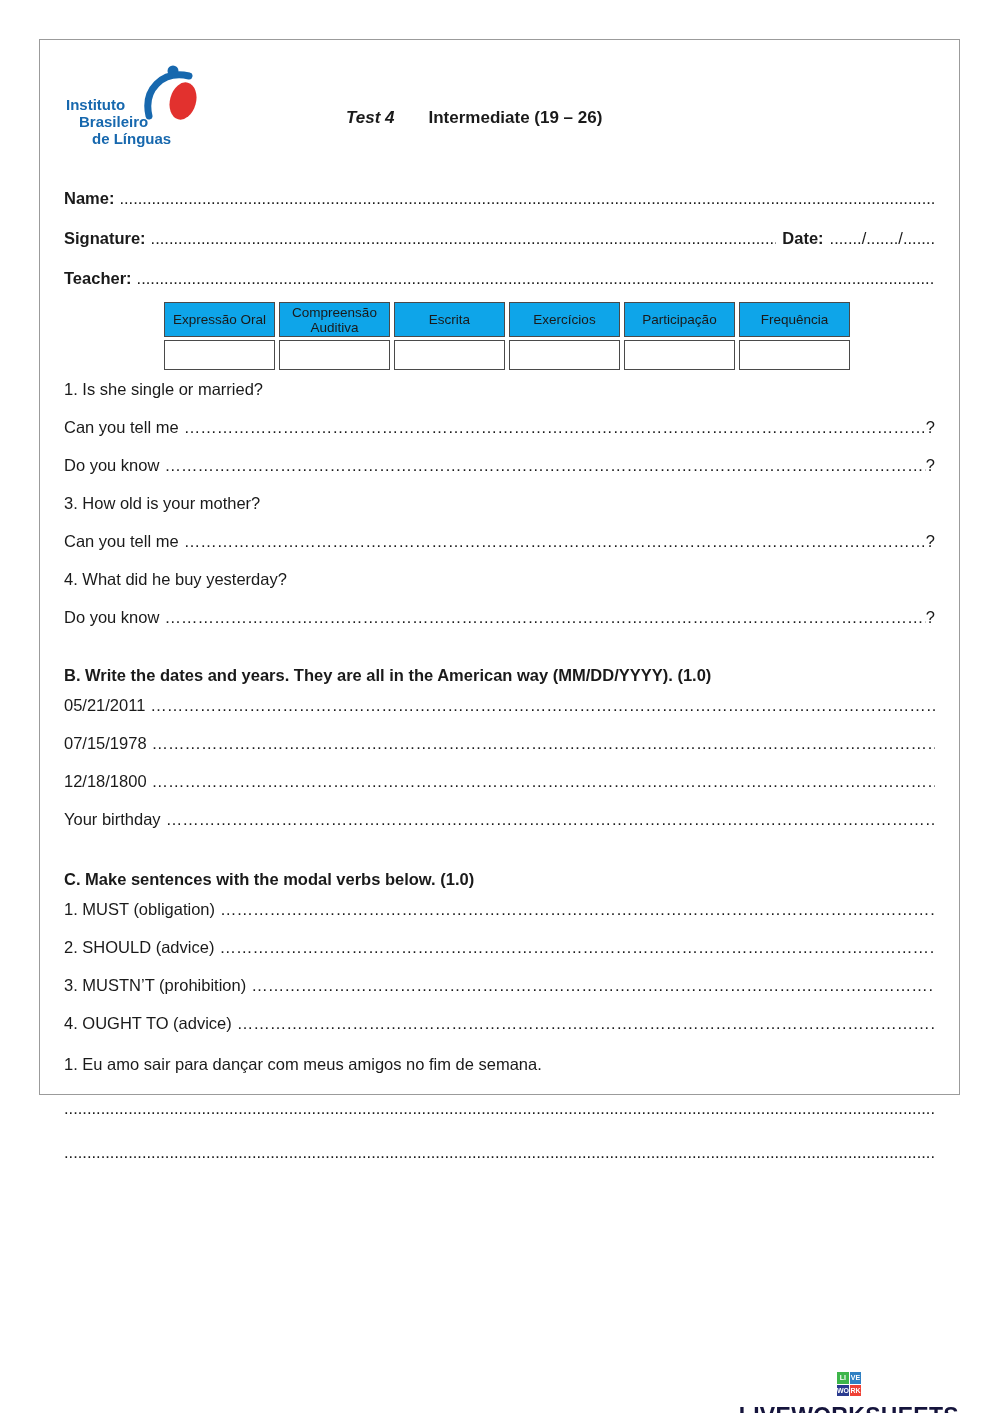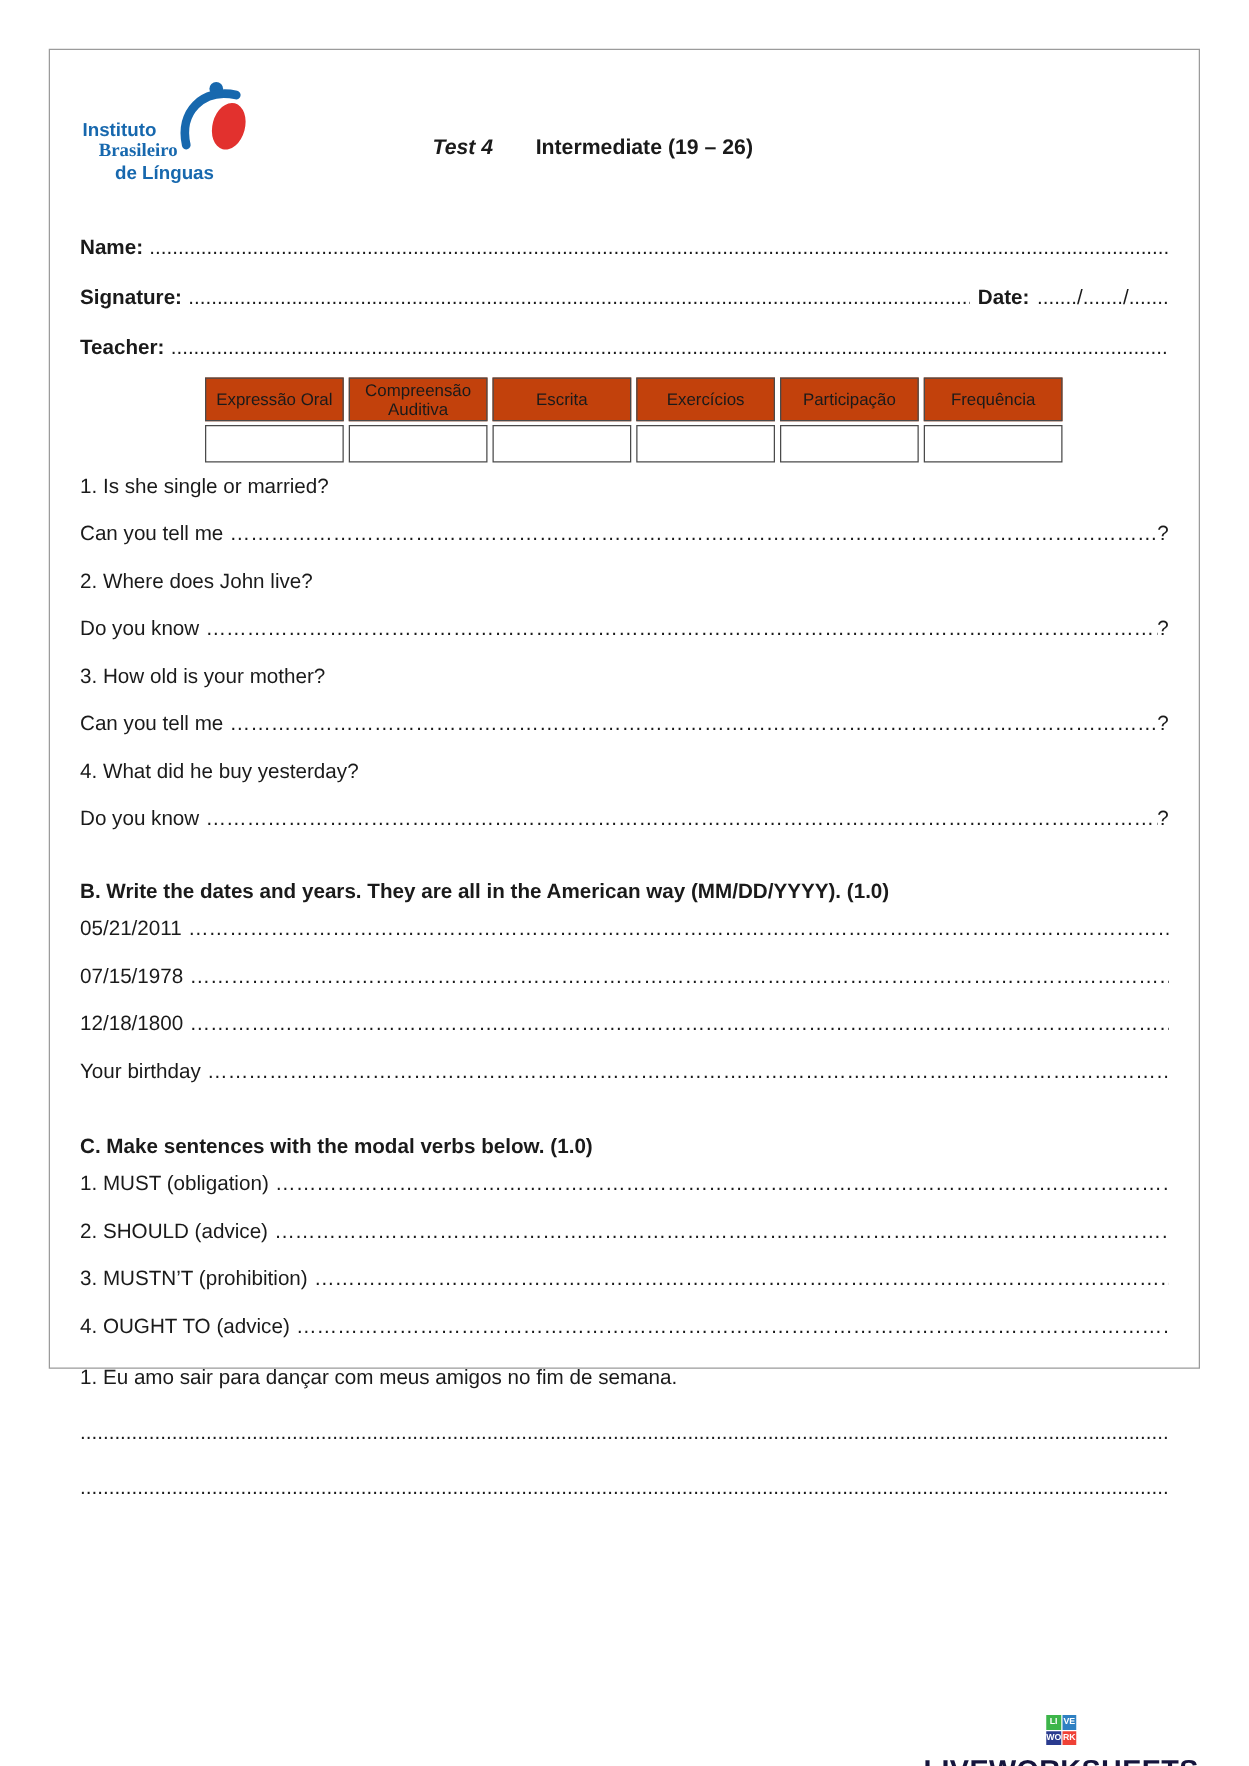--- a/index.html
+++ b/index.html
@@ -14,37 +14,37 @@
       width: 921px; height: 1056px;
       border: 1px solid #9b9b9b;
       padding: 24px 24px 0 24px;
       background: #fff;
     }
     
     .header { position: relative; height: 112px; }
     .logo { position: relative; width: 230px; height: 112px; }
     .logo-icon { position: absolute; left: 78px; top: 0; }
     .logo-text { position: absolute; left: 2px; top: 32px; font-weight: bold; font-size: 15px; line-height: 17px; }
-    .logo-line.l2 { margin-left: 13px; font-family: Liberation Serif, serif; }
+    .logo-line.l2 { margin-left: 13px; }
     .logo-line.l3 { margin-left: 26px; }
     .title { position: absolute; left: 282px; top: 44px; font-size: 17px; font-weight: bold; white-space: nowrap; }
     .title .t-test { margin-right: 34px; font-style: italic; }
     
     .info { margin-top: 2px; }
     .info-row { display: flex; align-items: center; height: 40px; font-size: 16.5px; white-space: nowrap; }
     .b { font-weight: bold; }
     .dots { flex: 1 1 auto; overflow: hidden; white-space: nowrap; margin-left: 5px; }
     .date-label { margin-left: 6px; }
     .date-dots { margin-left: 6px; }
     
     .grade-table { margin-left: 100px; margin-top: 4px; width: 690px; }
     .cellrow { display: flex; gap: 4px; }
     .cellrow + .cellrow { margin-top: 3px; }
     .hcell {
-      width: 111px; height: 35px; background: #c2410c; border: 1px solid #4a4a4a;
+      width: 111px; height: 35px; background: #0ea5e9; border: 1px solid #4a4a4a;
       display: flex; align-items: center; justify-content: center; text-align: center;
       font-size: 13.5px; line-height: 15px; padding: 1px 3px;
     }
     .icell { width: 111px; height: 30px; background: #fff; border: 1px solid #4a4a4a; cursor: text; }
     
     .sec-heading { font-weight: bold; font-size: 16.5px; margin-top: 34px; line-height: 22px; }
     .sec-heading.hb { margin-top: 28px; }
     .sec-heading.hc { margin-top: 30px; }
     .sec-heading.hd { margin-top: 40px; }
     .ws-line { display: flex; align-items: center; height: 38px; font-size: 16.5px; white-space: nowrap; }
@@ -127,23 +127,20 @@
       <div class="ws-line">
           <span>1. Is she single or married?</span>
         </div>
       <div class="ws-line">
         <span>Can you tell me</span>
         <span class="dots">………………………………………………………………………………………………………………………………………………………………………………………………………………………………………………………………………………</span>
         <span class="suffix">?</span>
       </div>
 
       <div class="ws-line">
-          <span>2. Where does John live?</span>
-        </div>
-      <div class="ws-line">
         <span>Do you know</span>
         <span class="dots">………………………………………………………………………………………………………………………………………………………………………………………………………………………………………………………………………………</span>
         <span class="suffix">?</span>
       </div>
 
       <div class="ws-line">
           <span>3. How old is your mother?</span>
         </div>
       <div class="ws-line">
         <span>Can you tell me</span>

